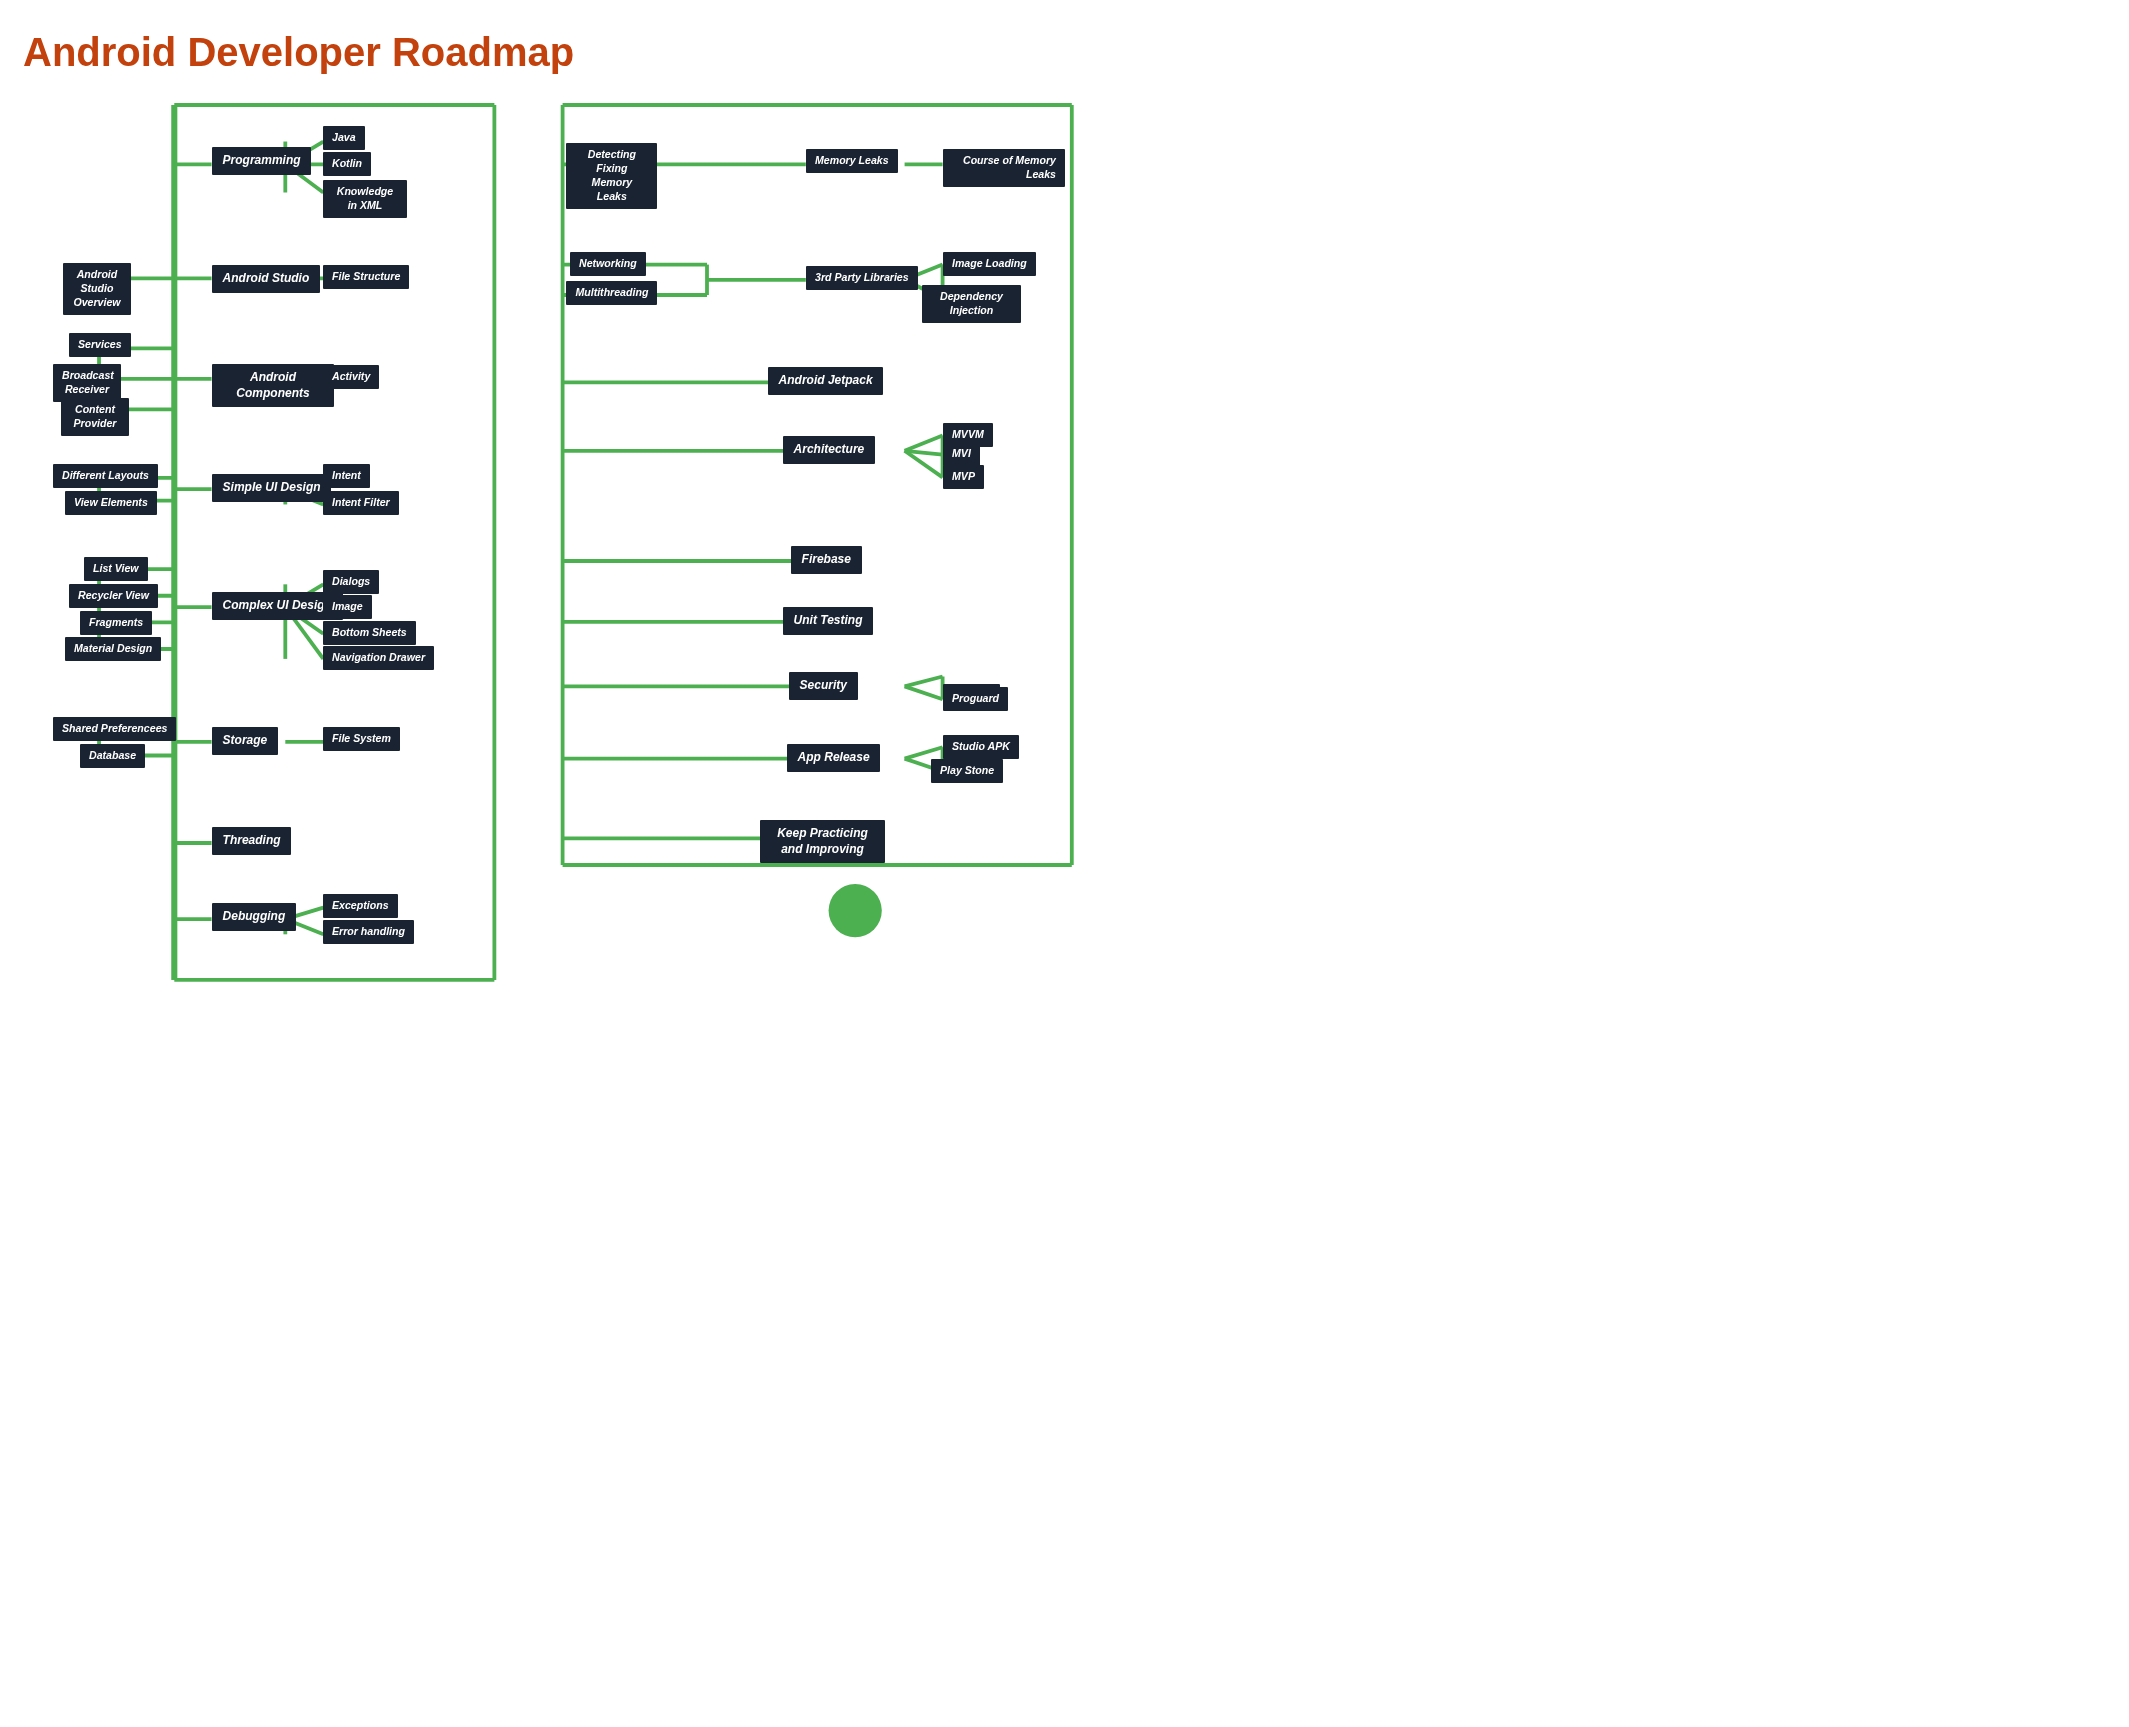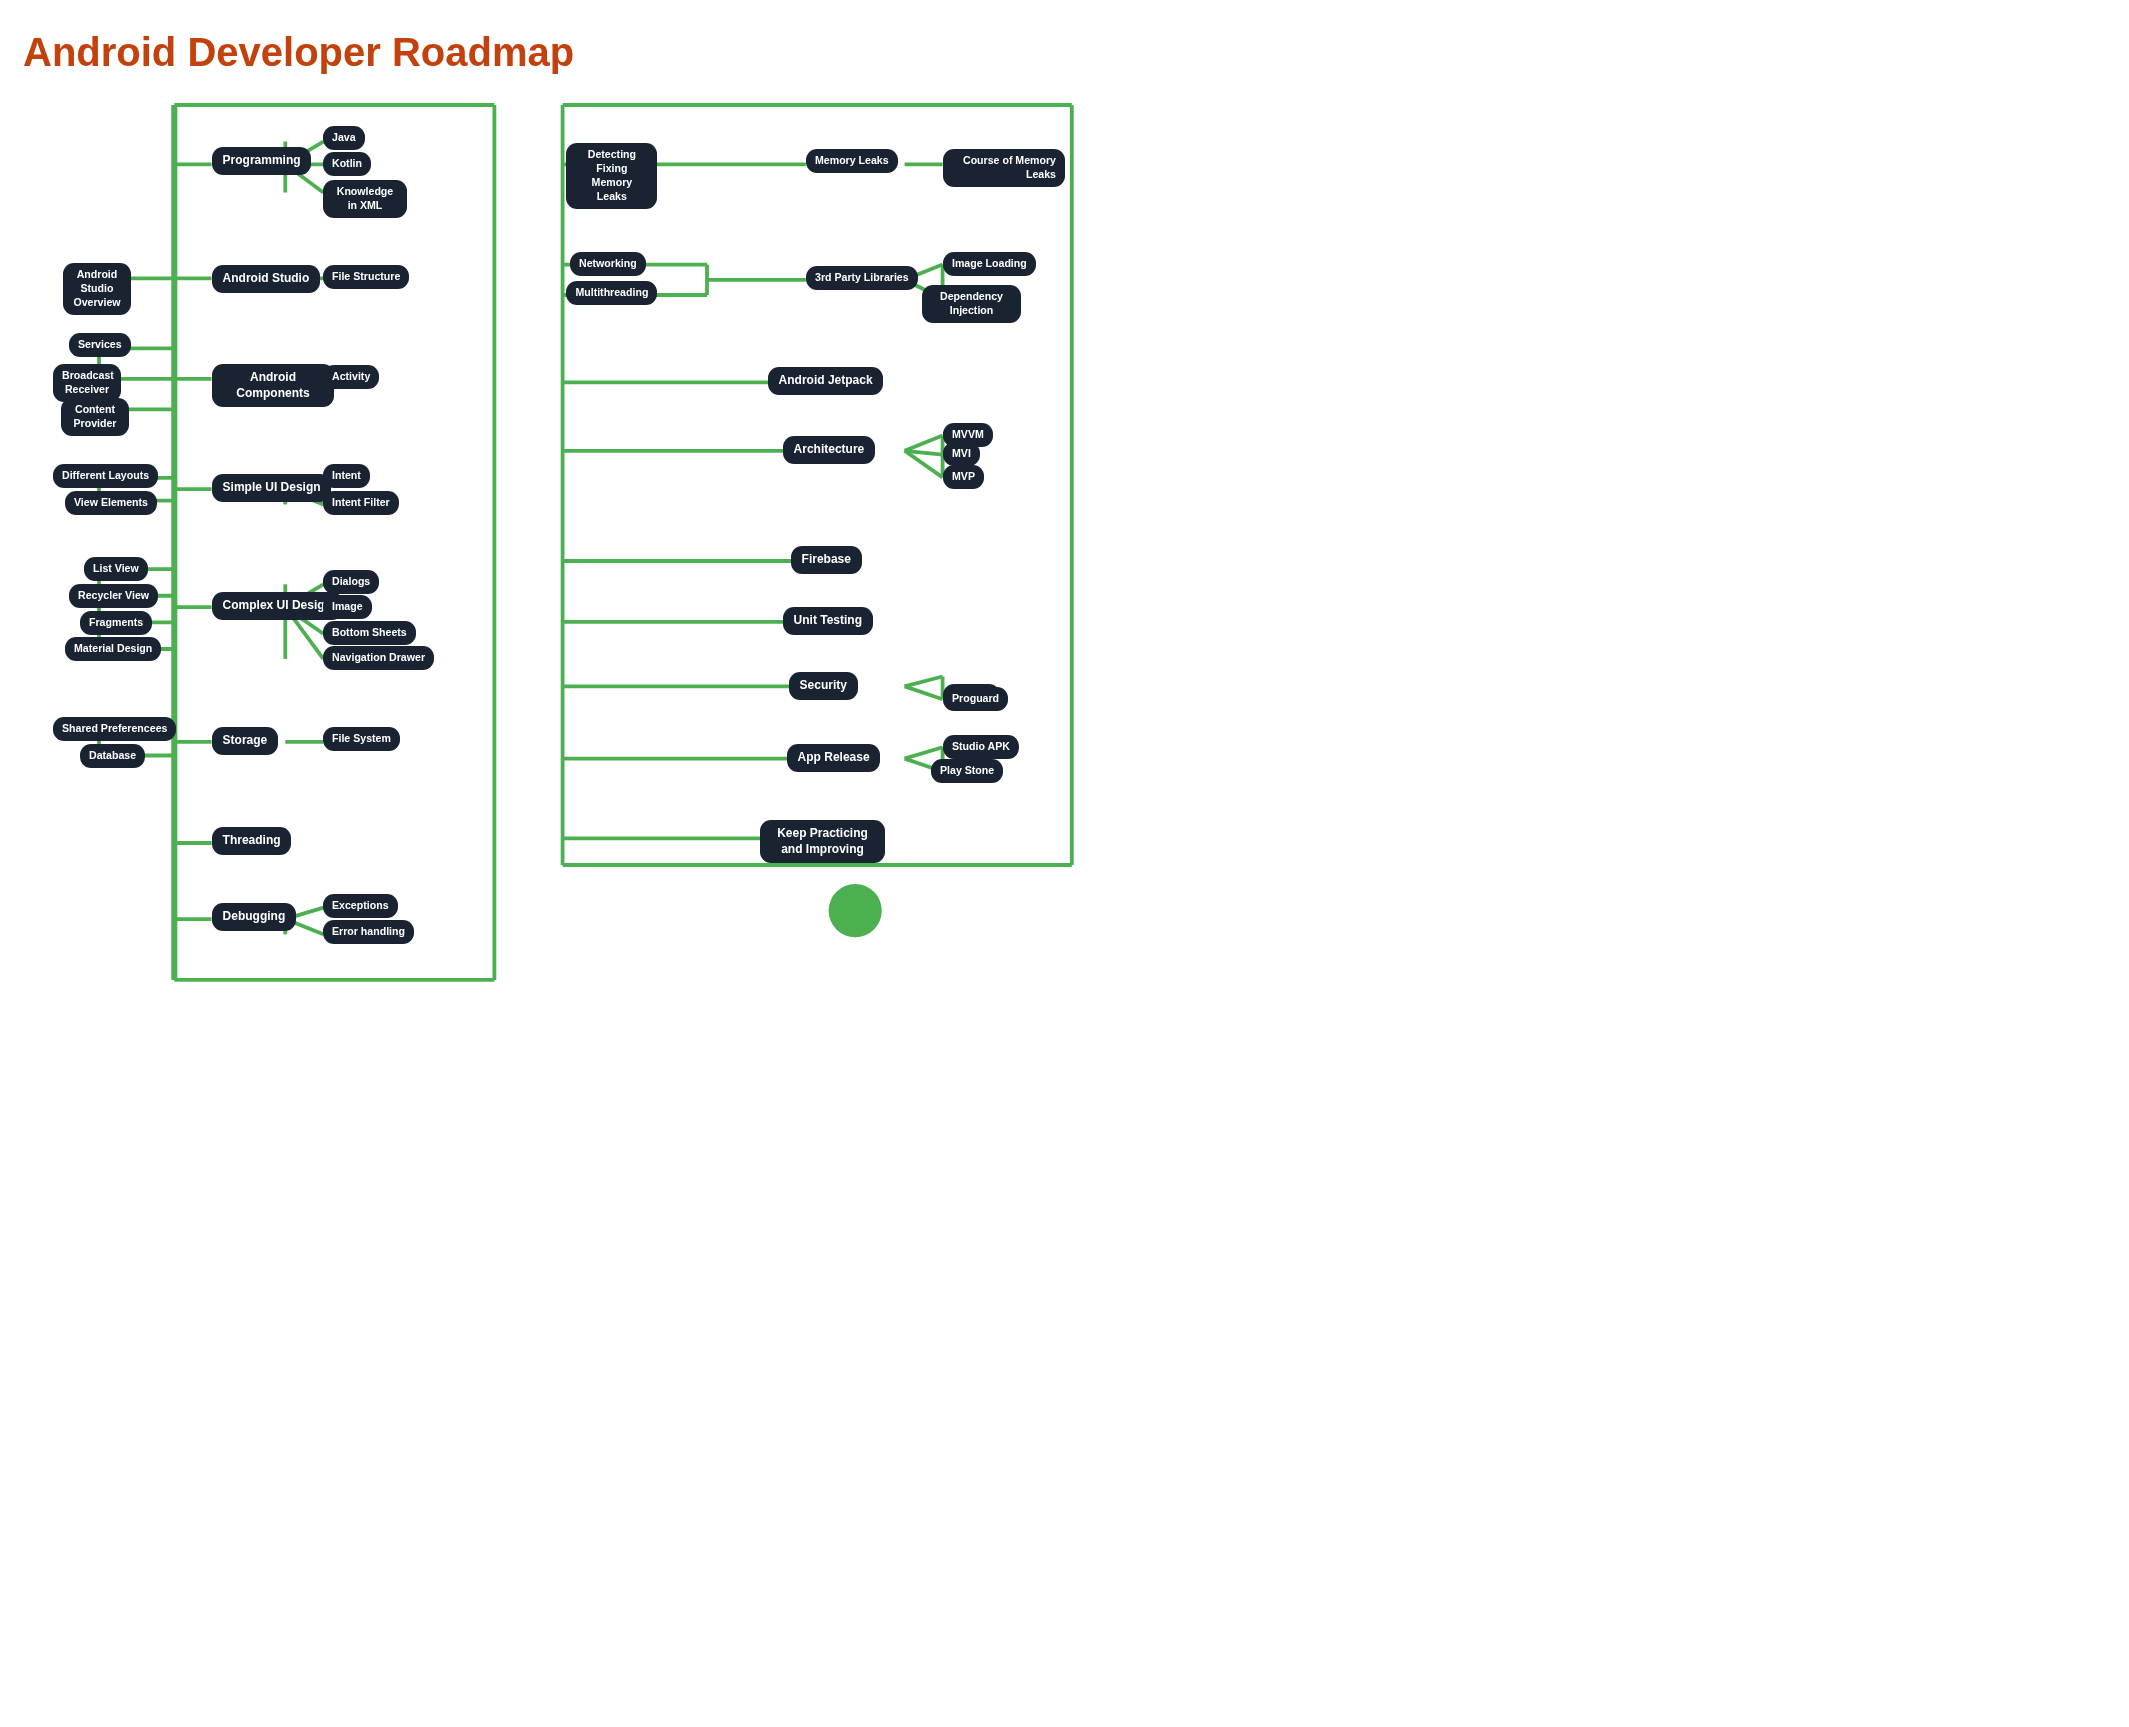--- a/index.html
+++ b/index.html
@@ -17,28 +17,29 @@
     }
     .roadmap-container {
       display: flex;
       gap: 0;
       position: relative;
     }
     
     .node {
       background: #1a2332;
       color: #fff;
-      border-radius: 11px;
+      border-radius: 1px;
       padding: 6px 10.6px;
       font-size: 12px;
       font-weight: 700;
       white-space: nowrap;
       display: inline-block;
       text-align: center;
       line-height: 1.3;
+      font-style: italic;
     }
     .node.small {
       font-size: 10.6px;
       padding: 5.3px 9px;
     }
 
     
     .left-panel {
       position: relative;
       width: 517px;

